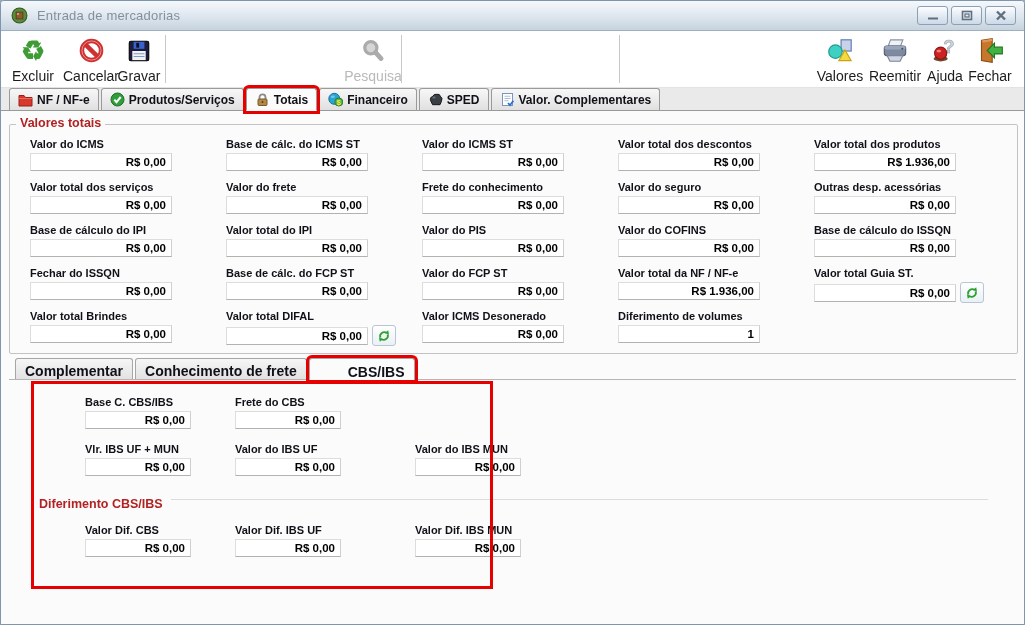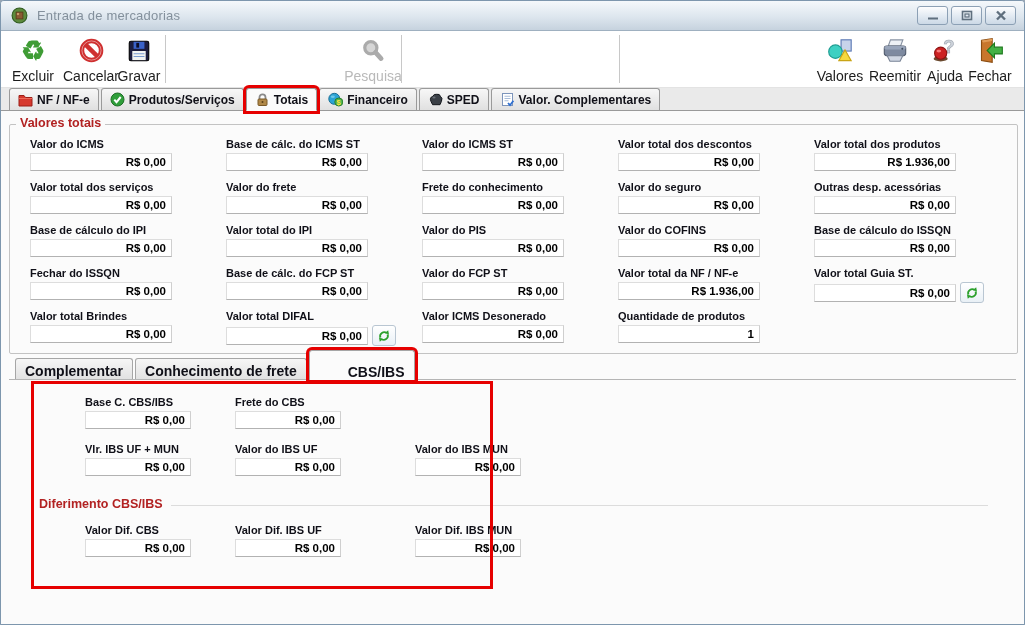--- a/index.html
+++ b/index.html
@@ -84,30 +84,30 @@
   .subtabstrip {
     position:absolute; left:8px; top:246px; right:8px; height:22px;
     display:flex; align-items:flex-end; padding-left:6px;
   }
   .subtab {
     position:relative; height:21px; padding:0 9px; margin-right:2px;
     border:1px solid #a6a6a6; border-bottom:none; border-radius:3px 3px 0 0;
     background:linear-gradient(#f6f6f6,#e2e2e2); font-size:14px; font-weight:bold;
     color:#101018; display:flex; align-items:flex-end; cursor:pointer; white-space:nowrap;
   }
-  .subtab.active { background:#fbfbfb; height:30px; margin-bottom:-1px;padding-left:38px; }
+  .subtab.active { background:#fbfbfb; height:22px; margin-bottom:-1px;padding-left:38px; }
   .subtab.annotated { box-shadow:0 0 0 3px #e60000; z-index:8; }
   .subpanel {
     position:absolute; left:8px; top:268px; right:8px; bottom:3px;
     border-top:1px solid #b5b5b5; background:#fbfbfb;
   }
   .cbs-row { position:absolute; display:grid; grid-template-columns:150px 180px 150px;margin-left:46px; }
   .cbs-row .finput { width:106px; }
   .dif-heading {
-    position:absolute; left:30px; right:28px; top:117px; display:flex; align-items:center;
+    position:absolute; left:30px; right:28px; top:117px; display:flex; 
   }
   .dif-heading .dif-text { font-size:12.5px; font-weight:bold; color:#b22222; white-space:nowrap; }
   .dif-heading .dif-line { flex:1; height:1px; background:#dcdcdc; margin-left:8px; margin-top:2px; }
   .annotation-box {
     position:absolute; border:3px solid #e60000; pointer-events:none; z-index:10;
   }
 </style>
 </head>
 <body>
 
@@ -456,21 +456,21 @@
             </div>
           </div>
           <div class="cell">
             <div class="flabel">Valor ICMS Desonerado</div>
             <div class="frow">
               <div class="finput">R$ 0,00</div>
 
             </div>
           </div>
           <div class="cell">
-            <div class="flabel">Quantidade de produtos</div>
+            <div class="flabel">Diferimento de volumes</div>
             <div class="frow">
               <div class="finput">1</div>
 
             </div>
           </div>
         </div>
     </div>
 
     <div class="subtabstrip">
       <div class="subtab">

